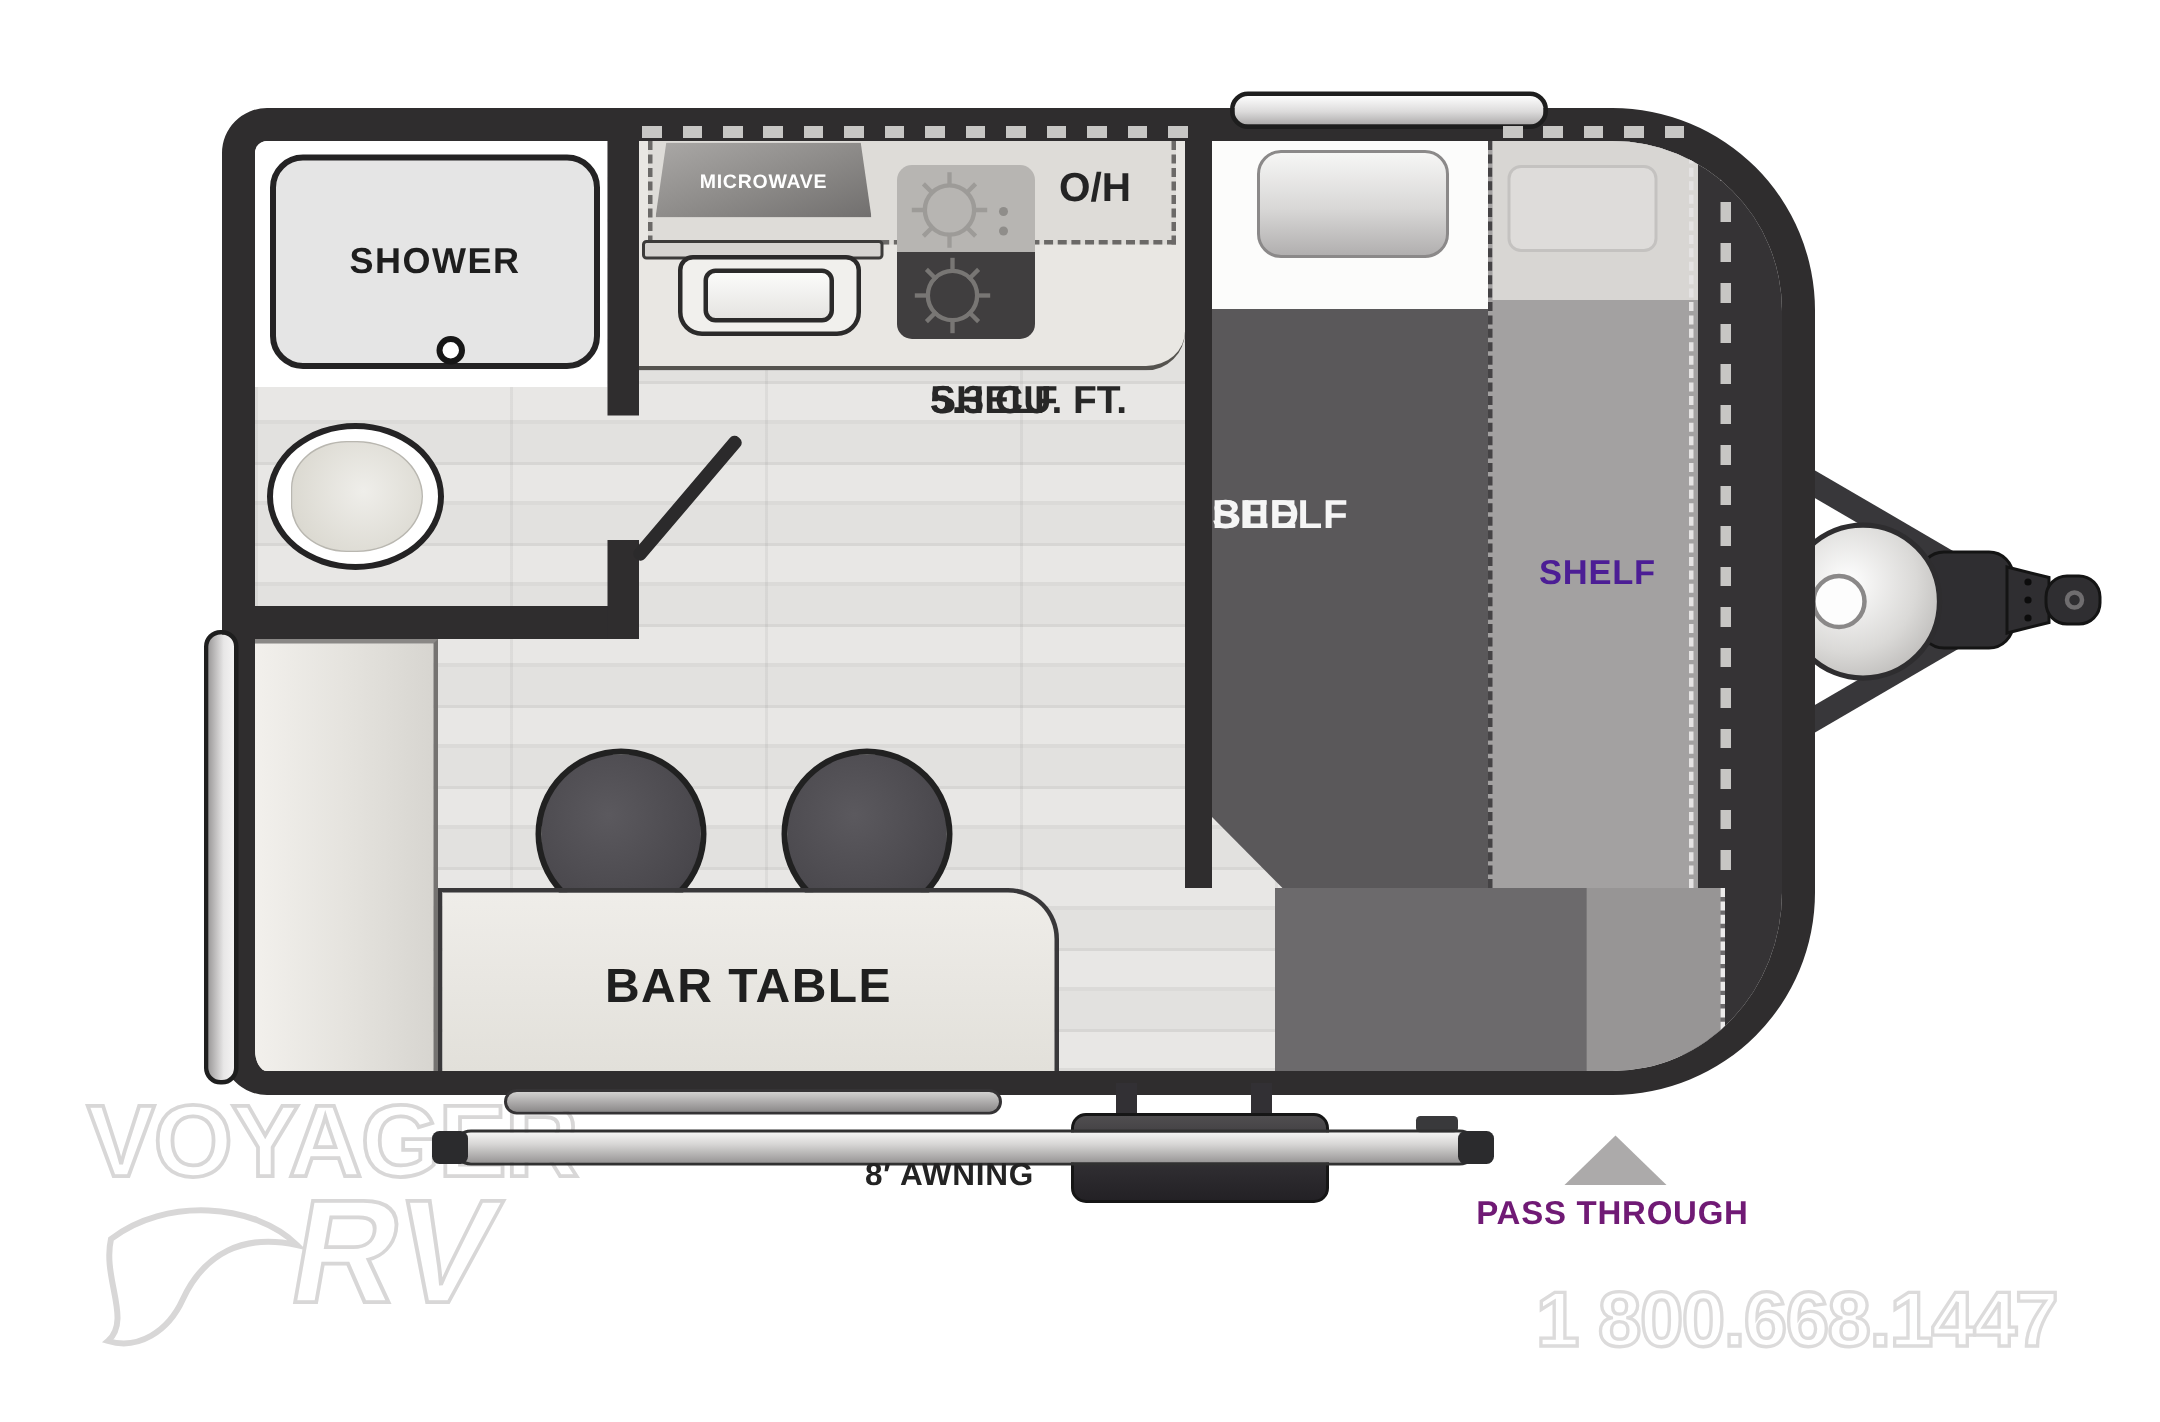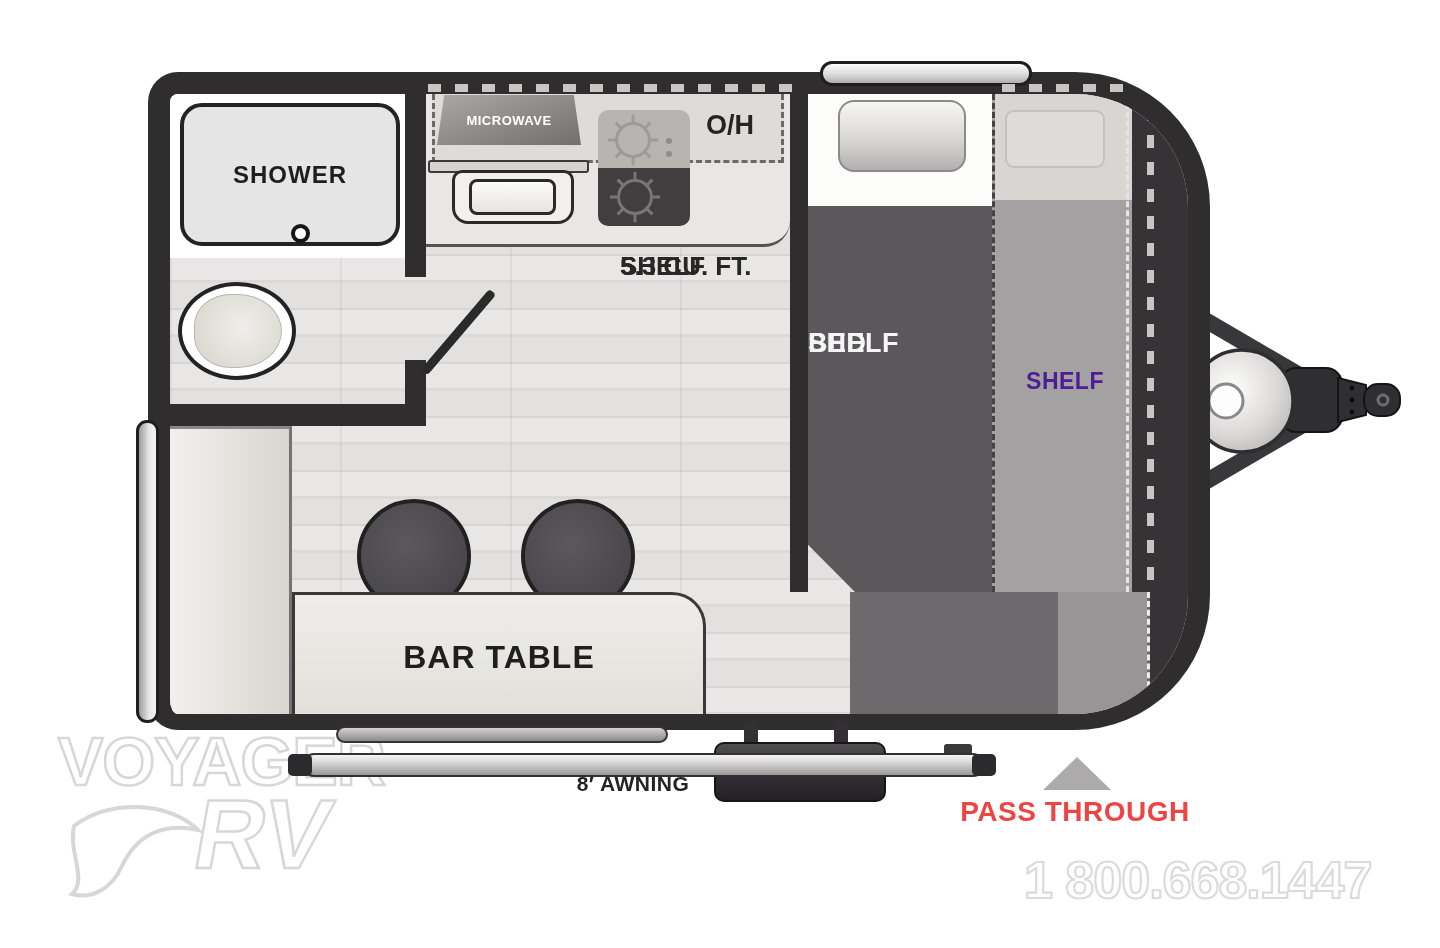--- a/index.html
+++ b/index.html
@@ -100,21 +100,21 @@
     background:linear-gradient(180deg,#504e50 0%,#343236 45%,#232125 100%);}
   .grab-bar{left:336px;top:726px;width:332px;height:17px;border:2.5px solid #353335;border-radius:9px;z-index:5;
     background:linear-gradient(180deg,#d2d1d0 0%,#a7a5a5 60%,#8c8a8a 100%);}
   .awning-rod{left:302px;top:753px;width:683px;height:24px;border:2.5px solid #313131;border-radius:12px;z-index:6;
     background:linear-gradient(180deg,#f5f5f4 0%,#d6d5d4 40%,#999797 100%);}
   .rod-cap{top:754px;width:24px;height:22px;background:#2b2b2d;border-radius:5px;z-index:7;}
   .rod-nub{left:944px;top:744px;width:28px;height:11px;background:#39393b;border-radius:3px;z-index:5;}
   .awning-label{left:540px;top:772px;width:186px;text-align:center;font-size:21px;font-weight:bold;color:#232323;z-index:7;letter-spacing:0.5px;}
   .pt-arrow{left:1043px;top:757px;width:0;height:0;z-index:6;
     border-left:34px solid rgba(0,0,0,0);border-right:34px solid rgba(0,0,0,0);border-bottom:33px solid #acaaaa;}
-  .pt-label{left:960px;top:796px;width:230px;text-align:center;font-size:28px;font-weight:bold;color:#ef4444;z-index:6;letter-spacing:0.5px;}
+  .pt-label{left:960px;top:796px;width:230px;text-align:center;font-size:22px;font-weight:bold;color:#701a75;z-index:6;letter-spacing:0.5px;}
 
   .tongue{left:1180px;top:280px;width:250px;height:240px;z-index:2;}
 </style>
 </head>
 <body>
 
 <div id="stage">
 
   <div class="wm wm-voyager">VOYAGER</div>
   <svg class="wm-swoosh" viewBox="0 0 140 104">

